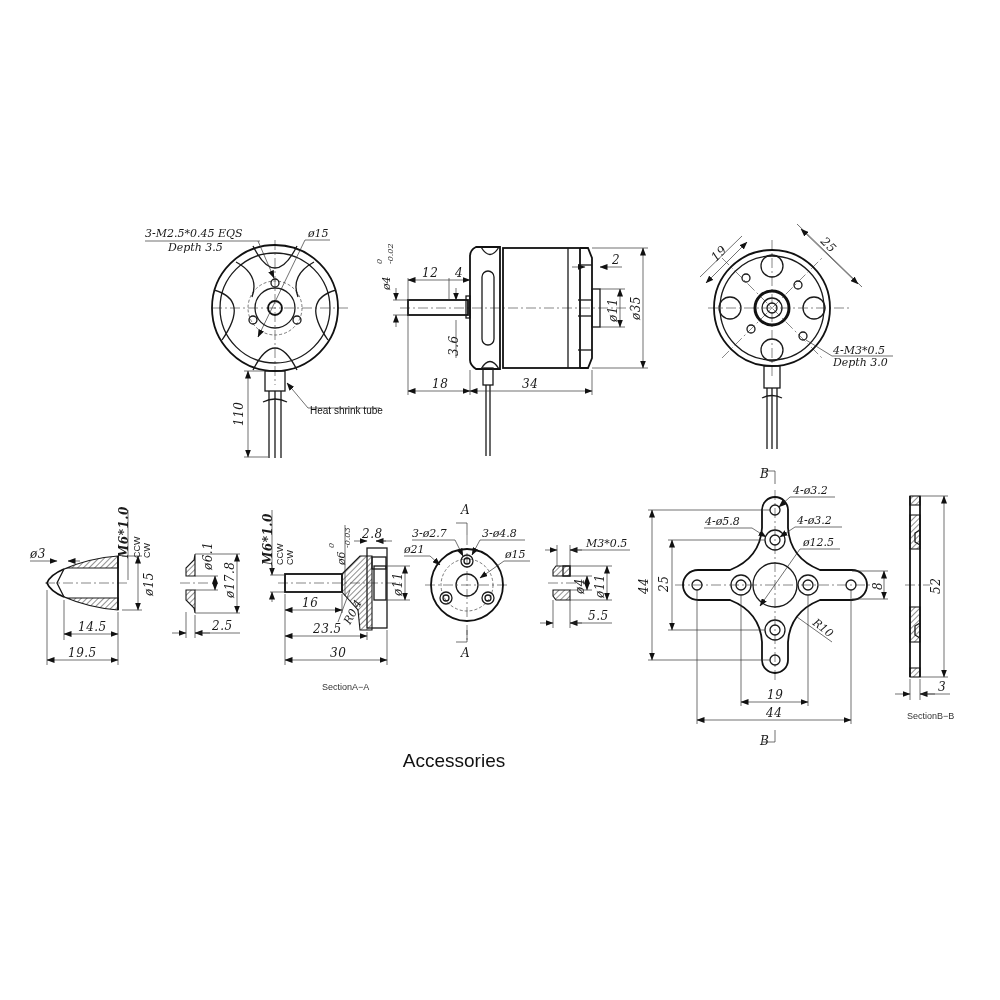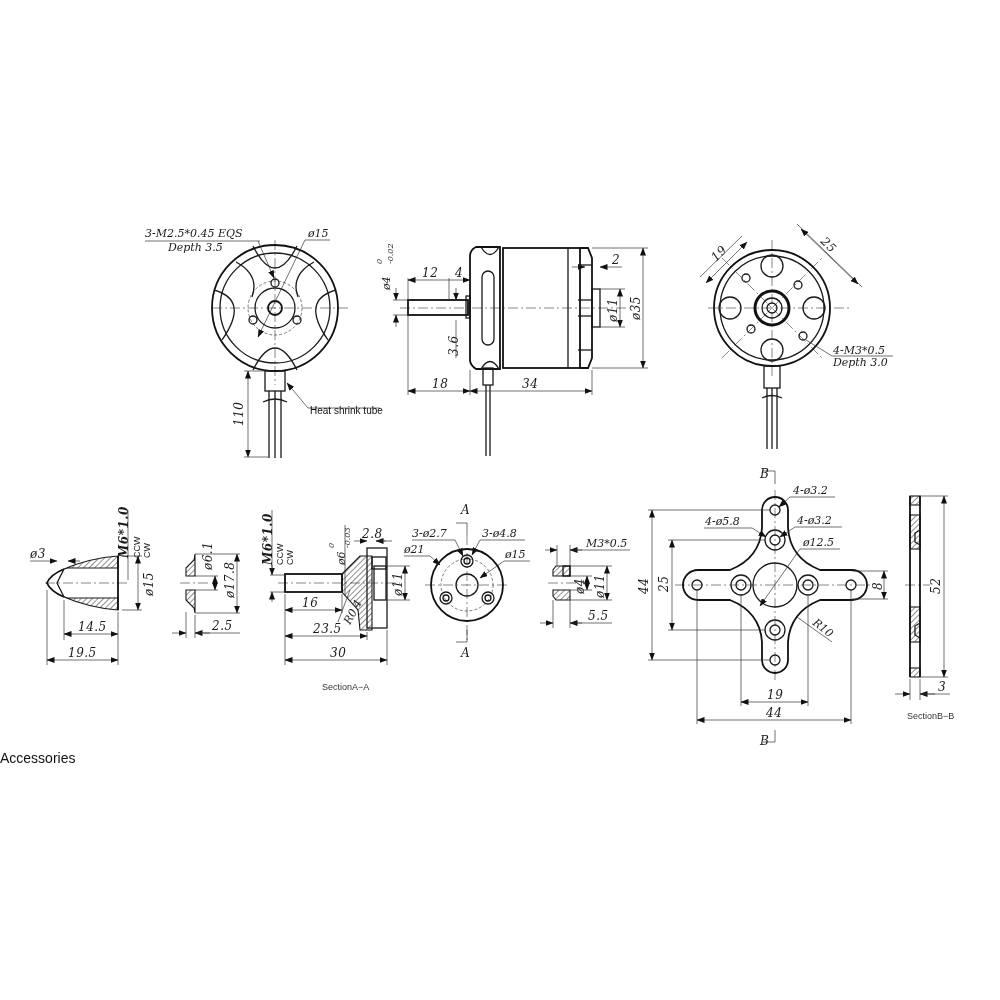--- a/index.html
+++ b/index.html
@@ -9,21 +9,21 @@
   .thk { stroke:#111; stroke-width:1.8; fill:none; }
   .thin { stroke:#333; stroke-width:0.7; fill:none; }
   .cl { stroke:#555; stroke-width:0.7; fill:none; stroke-dasharray:10 3 2 3; }
   .hid { stroke:#444; stroke-width:0.7; fill:none; stroke-dasharray:3 2; }
   .hatch { fill:url(#hatch); stroke:#1a1a1a; stroke-width:1.1; }
   .dim { font-family:"DejaVu Serif", serif; font-style:italic; font-size:12px; fill:#1a1a1a; letter-spacing:0.5px; }
   .dimsm { font-family:"DejaVu Serif", serif; font-style:italic; font-size:11px; fill:#1a1a1a; }
   .sans { font-family:"Liberation Sans", sans-serif; font-size:9px; fill:#222; }
   .note { font-family:"Liberation Sans", sans-serif; font-size:10px; fill:#111; }
   .caption { font-family:"Liberation Sans", sans-serif; font-size:9px; fill:#333; }
-  .title { position:absolute; left:0; width:908px; top:750px; text-align:left; font-family:"Liberation Sans", sans-serif; font-size:14px; color:#111; }
+  .title { position:absolute; left:0; width:908px; top:750px; text-align:center; font-family:"Liberation Sans", sans-serif; font-size:19px; color:#111; }
 </style>
 </head>
 <body>
 
 <svg width="1000" height="1000" viewBox="0 0 1000 1000">
   <defs>
     <pattern id="hatch" width="4" height="4" patternUnits="userSpaceOnUse" patternTransform="rotate(45)">
       <line x1="0" y1="0" x2="0" y2="4" stroke="#222" stroke-width="1"></line>
     </pattern>
     <marker id="arr" markerWidth="8" markerHeight="6" refX="7.5" refY="3" orient="auto-start-reverse" markerUnits="userSpaceOnUse">

